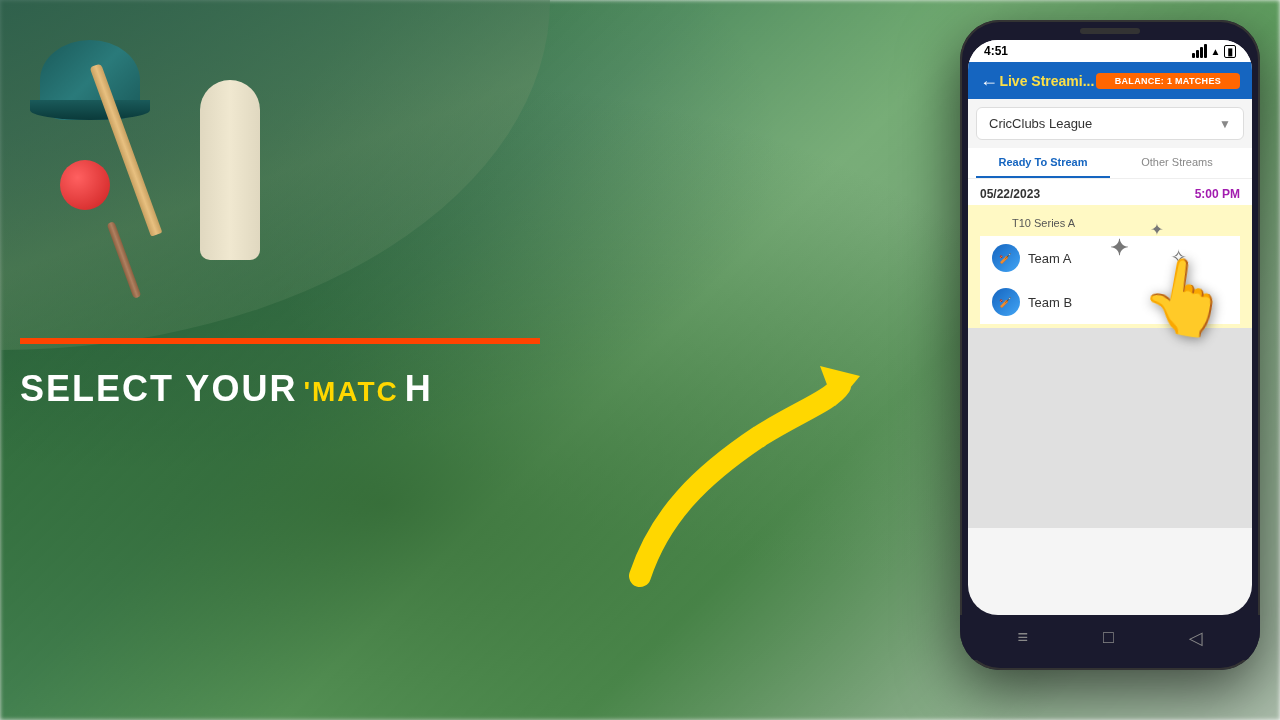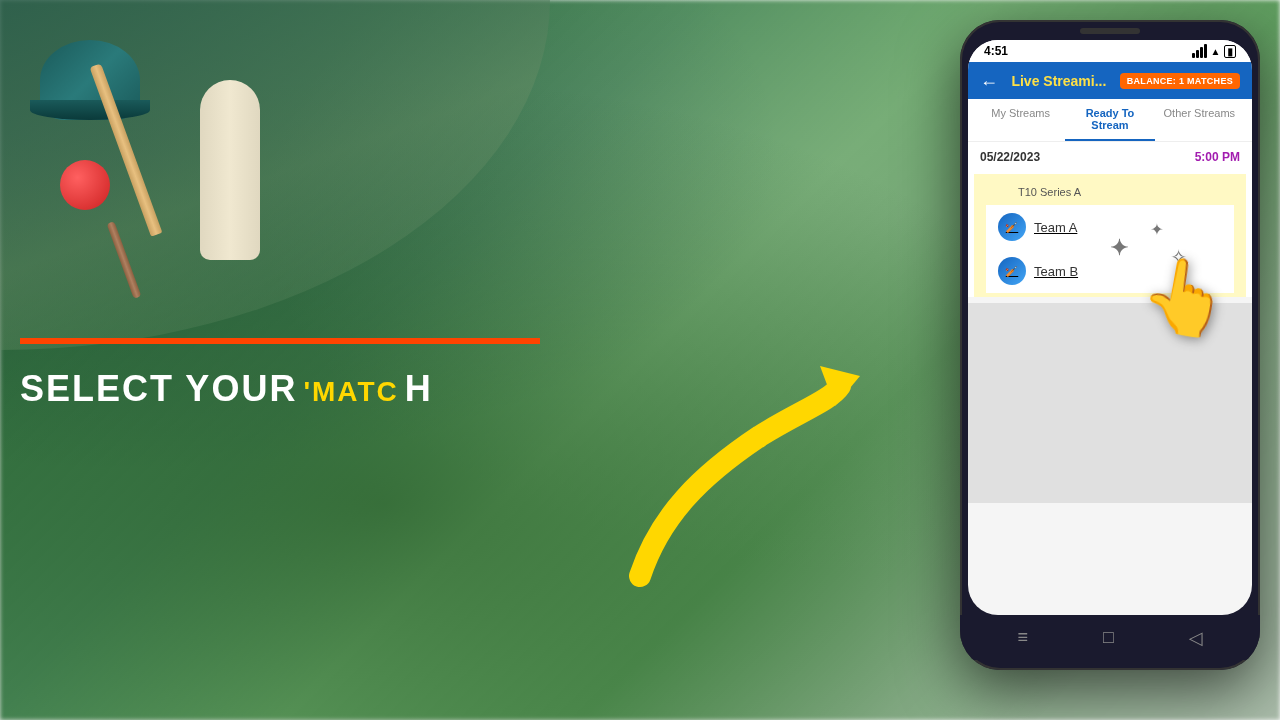--- a/index.html
+++ b/index.html
@@ -252,21 +252,21 @@
       color: #fde047;
       font-size: 14px;
       font-weight: 600;
     }
 
     .balance-badge {
       background: #FF6600;
       color: white;
       font-size: 9px;
       font-weight: 700;
-      padding: 3px 7px;
+      padding: 3px 19px;
       border-radius: 4px;
       letter-spacing: 0.3px;
     }
 
     
     .league-selector {
       background: white;
       margin: 8px;
       border: 1px solid #ddd;
       border-radius: 6px;
@@ -365,23 +365,22 @@
 
     .team-name {
       font-size: 13px;
       color: #333;
       font-weight: 500;
     }
 
     
     .match-card-highlight {
       background: #FFF9C4;
-      margin: 6px;
+      margin: 0;
       padding: 4px 12px;
-      text-decoration: underline;
     }
 
     
     .screen-rest {
       background: #e0e0e0;
       flex: 1;
       min-height: 200px;
     }
 
     
@@ -471,25 +470,26 @@
         <span style="font-size:10px; border:1.5px solid #000; padding:0 2px; border-radius:2px;">▮</span>
       </div>
     </div>
 
     <div class="app-header">
       <span class="back-arrow">←</span>
       <span class="header-title">Live Streami...</span>
       <span class="balance-badge">BALANCE: 1 MATCHES</span>
     </div>
 
+    <div class="league-selector">
+      <span>CricClubs League</span>
+      <span class="dropdown-arrow">▼</span>
+    </div>
 
     <div class="tabs-container">
-      <div class="tab">
-        <span>My Streams</span>
-      </div>
       <div class="tab active">
         <span>Ready To Stream</span>
       </div>
       <div class="tab">
         <span>Other Streams</span>
       </div>
     </div>
 
     <div class="match-section">
       <div class="match-date-row">

